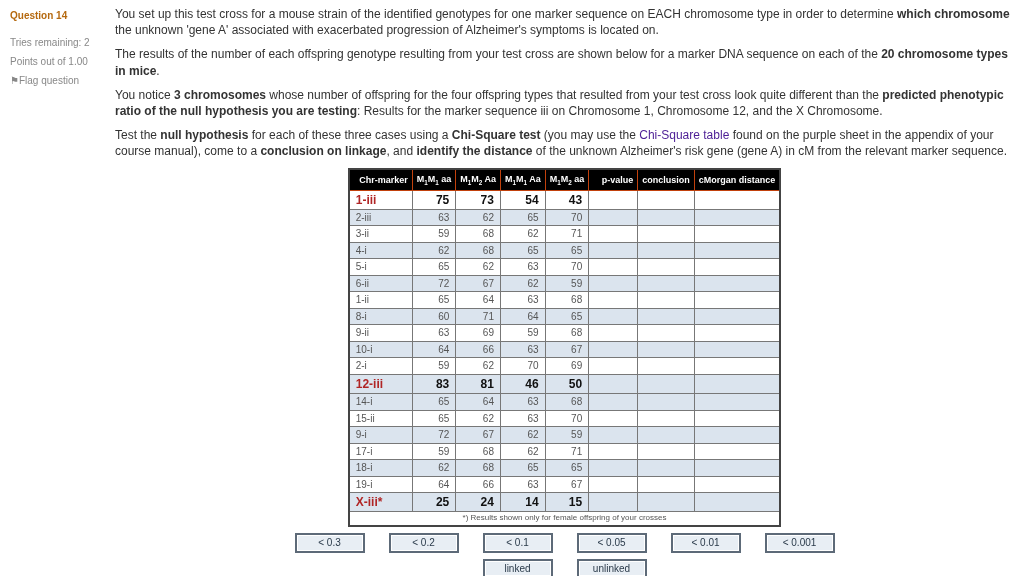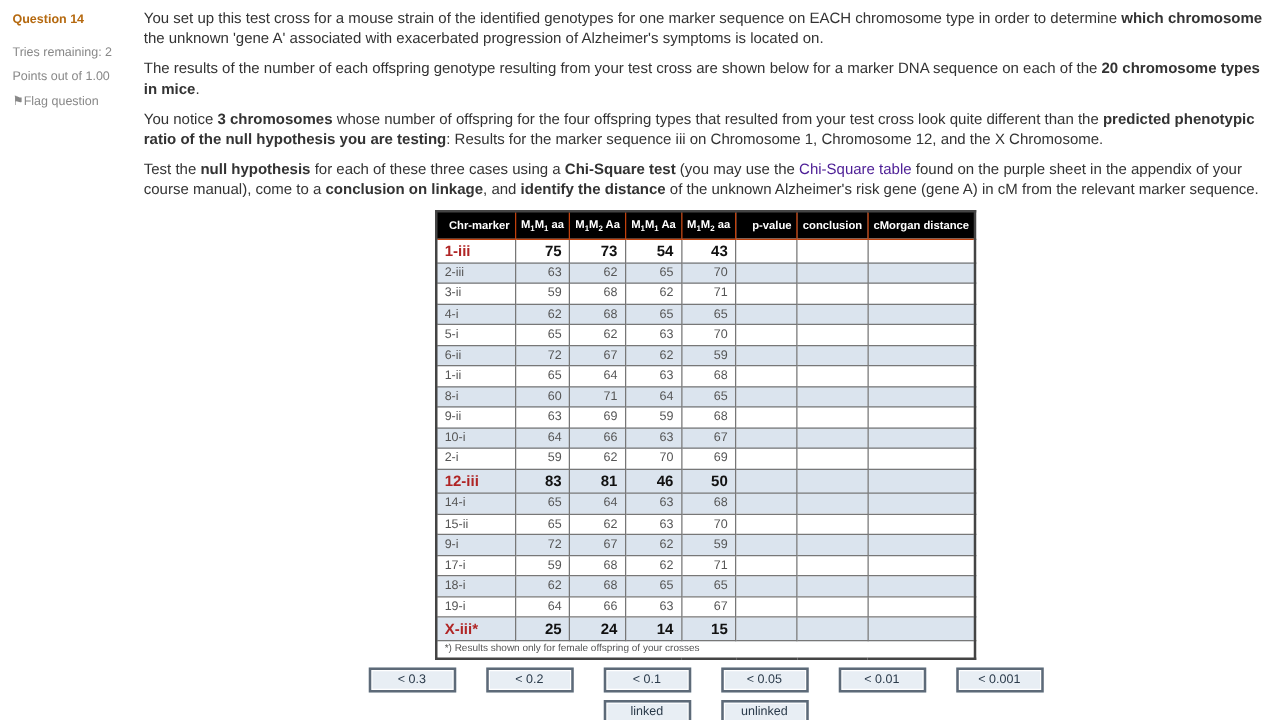--- a/index.html
+++ b/index.html
@@ -15,21 +15,21 @@
   .tablewrap{margin:4px 0 6px 0;display:flex;justify-content:center}
   table.data{border-collapse:collapse;font-size:10px;background:#fff;border:2px solid #444}
   table.data th{background:#000000;color:#fff;font-weight:bold;font-size:9px;padding:3px 4px;border:1px solid #c2410c;text-align:right;white-space:nowrap}
   table.data td{border:1px solid #777;padding:1px 6px;text-align:right;color:#555;white-space:nowrap}
   table.data td:first-child{text-align:left}
   table.data tr.alt td{background:#dbe4ee}
   table.data tr.hl td{font-weight:bold;color:#111;font-size:12px}
   table.data tr.hl td:first-child{color:#b02525}
   table.data td.inputcell{background:#fff;padding:0}
   table.data td.inputcell div{width:48px;height:13px}
-  table.data tr.foot td{font-size:8px;color:#555;text-align:left;font-style:normal}
+  table.data tr.foot td{font-size:8px;color:#555;text-align:center;font-style:normal}
   .btnrow{display:flex;justify-content:center;gap:24px;margin:6px 0}
   .chip{border:2px solid #5d6a78;background:#e8eef4;color:#2a3a4a;font-size:10px;padding:1px 10px;min-width:46px;text-align:center;box-shadow:0 0 0 1px #fff inset}
   sub{font-size:0.7em}
 </style>
 </head>
 <body>
 
 <div class="page">
   <div class="nav">
     <div class="q">Question 14</div>

